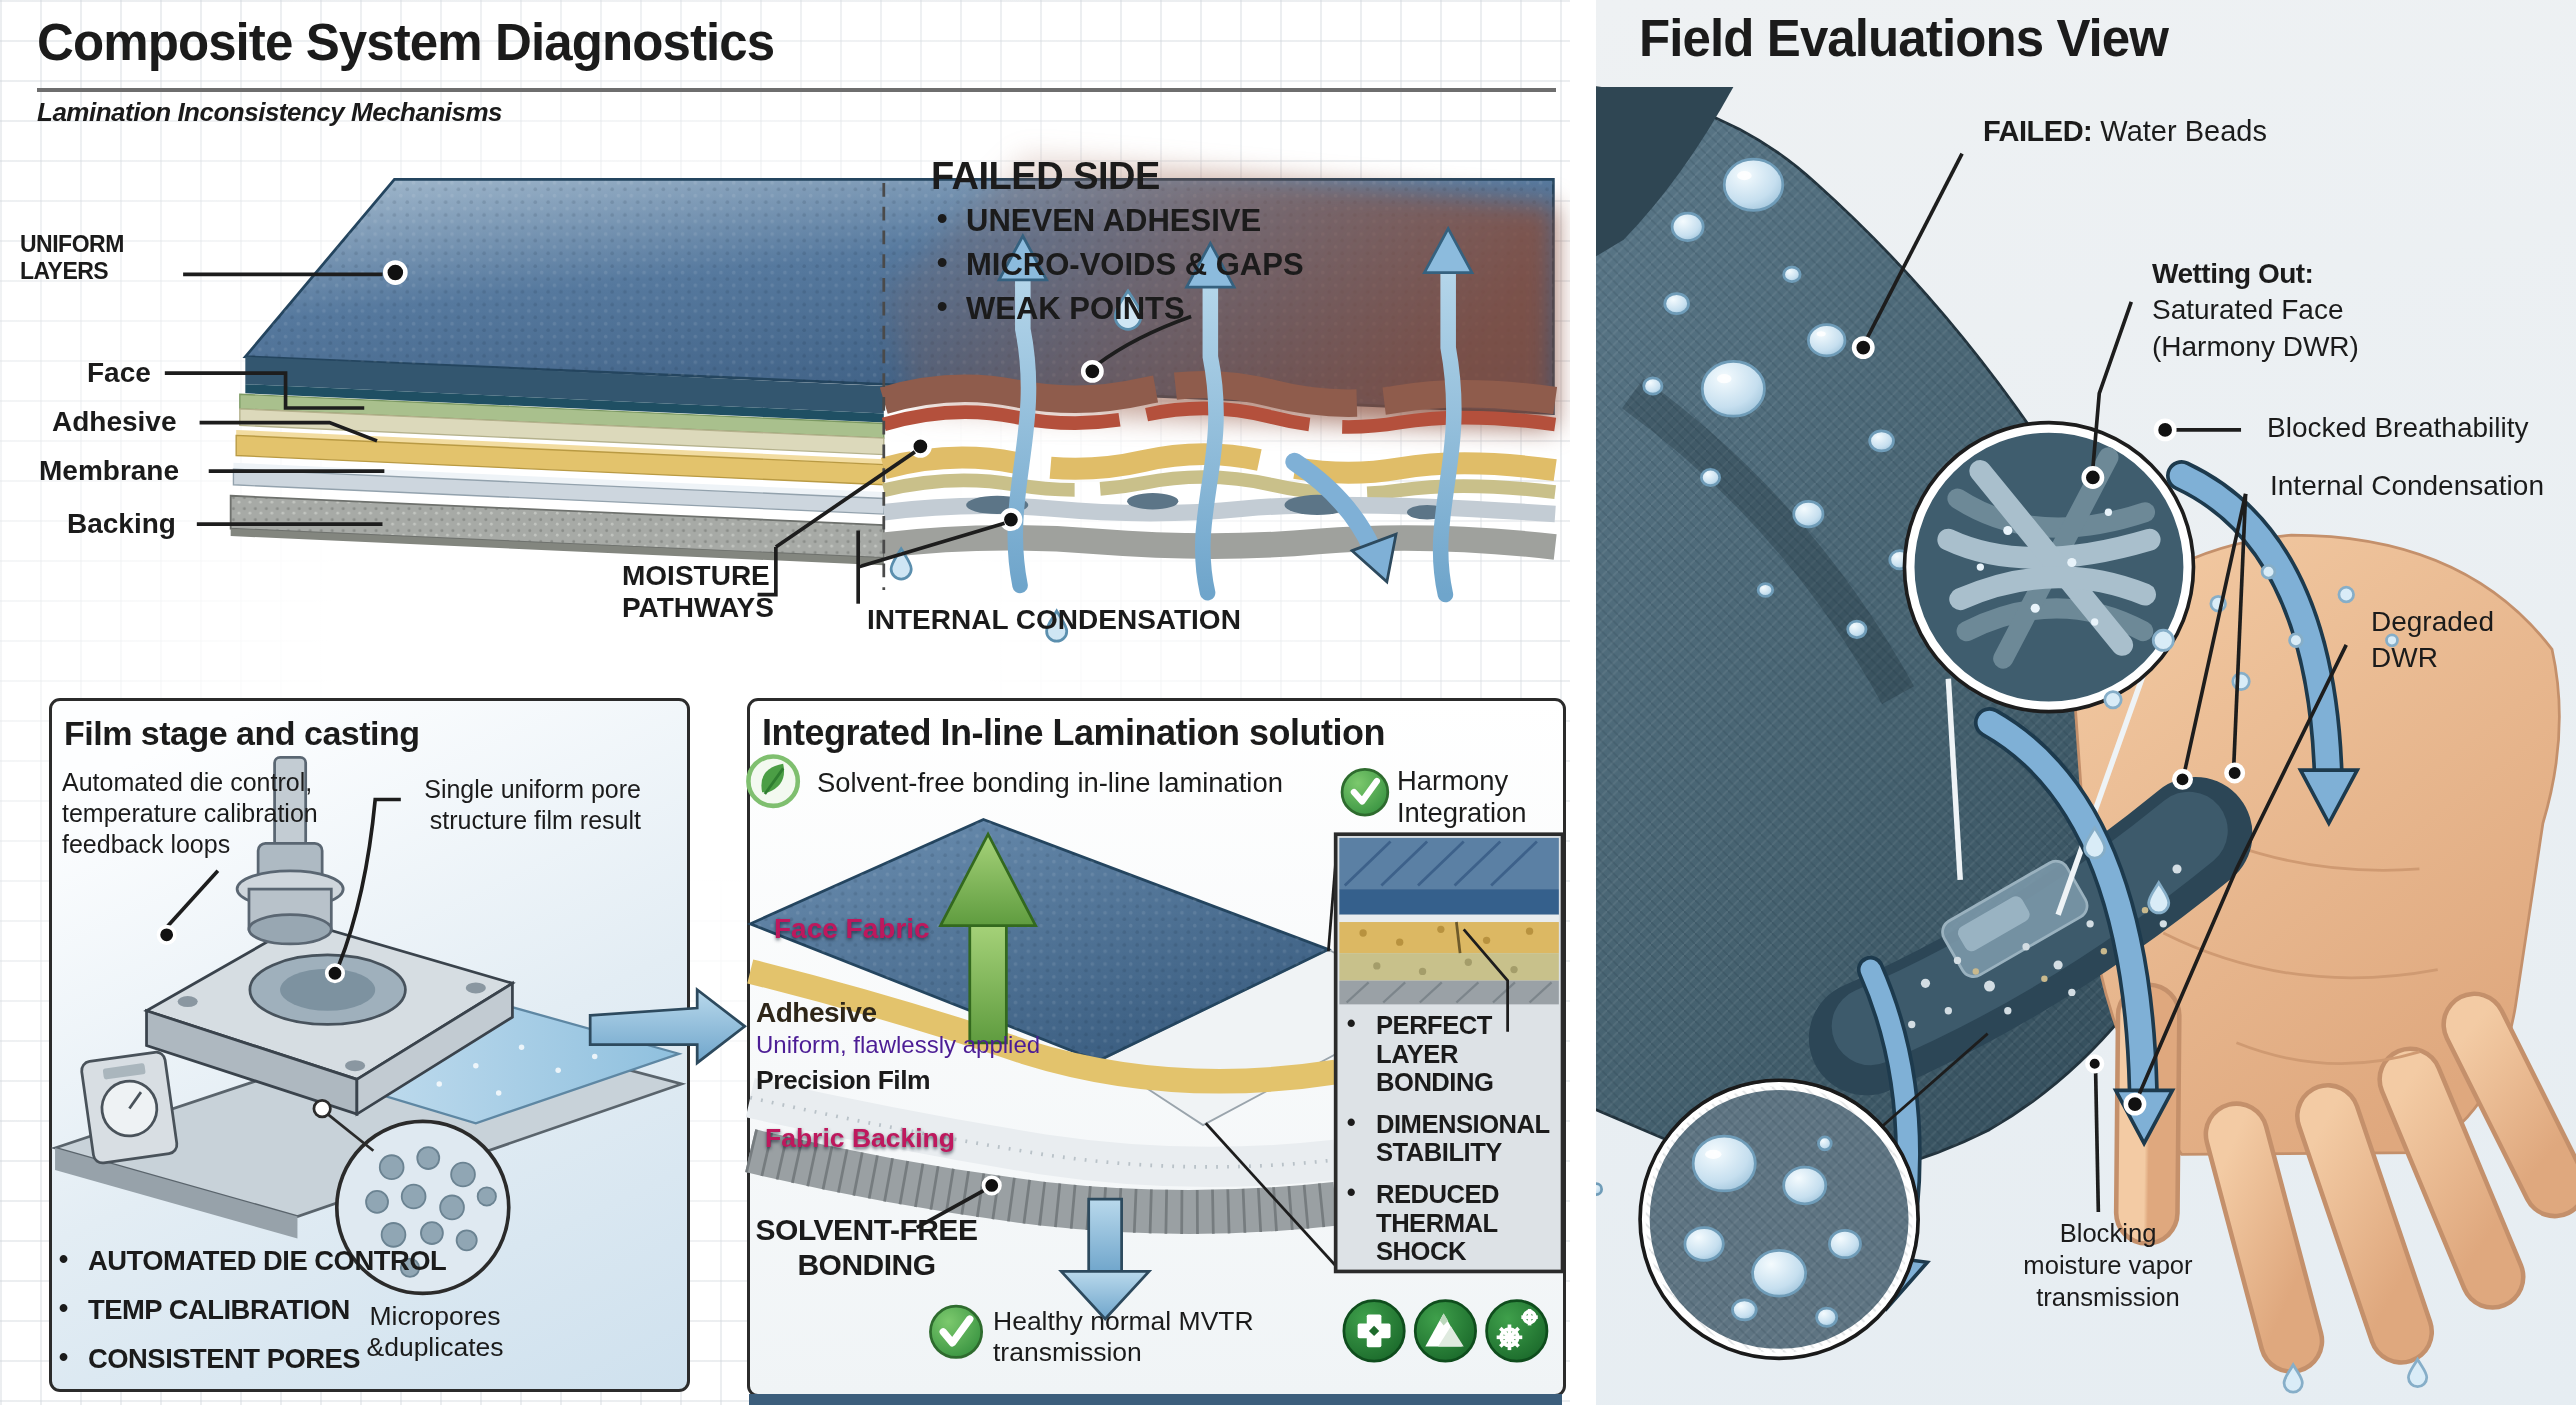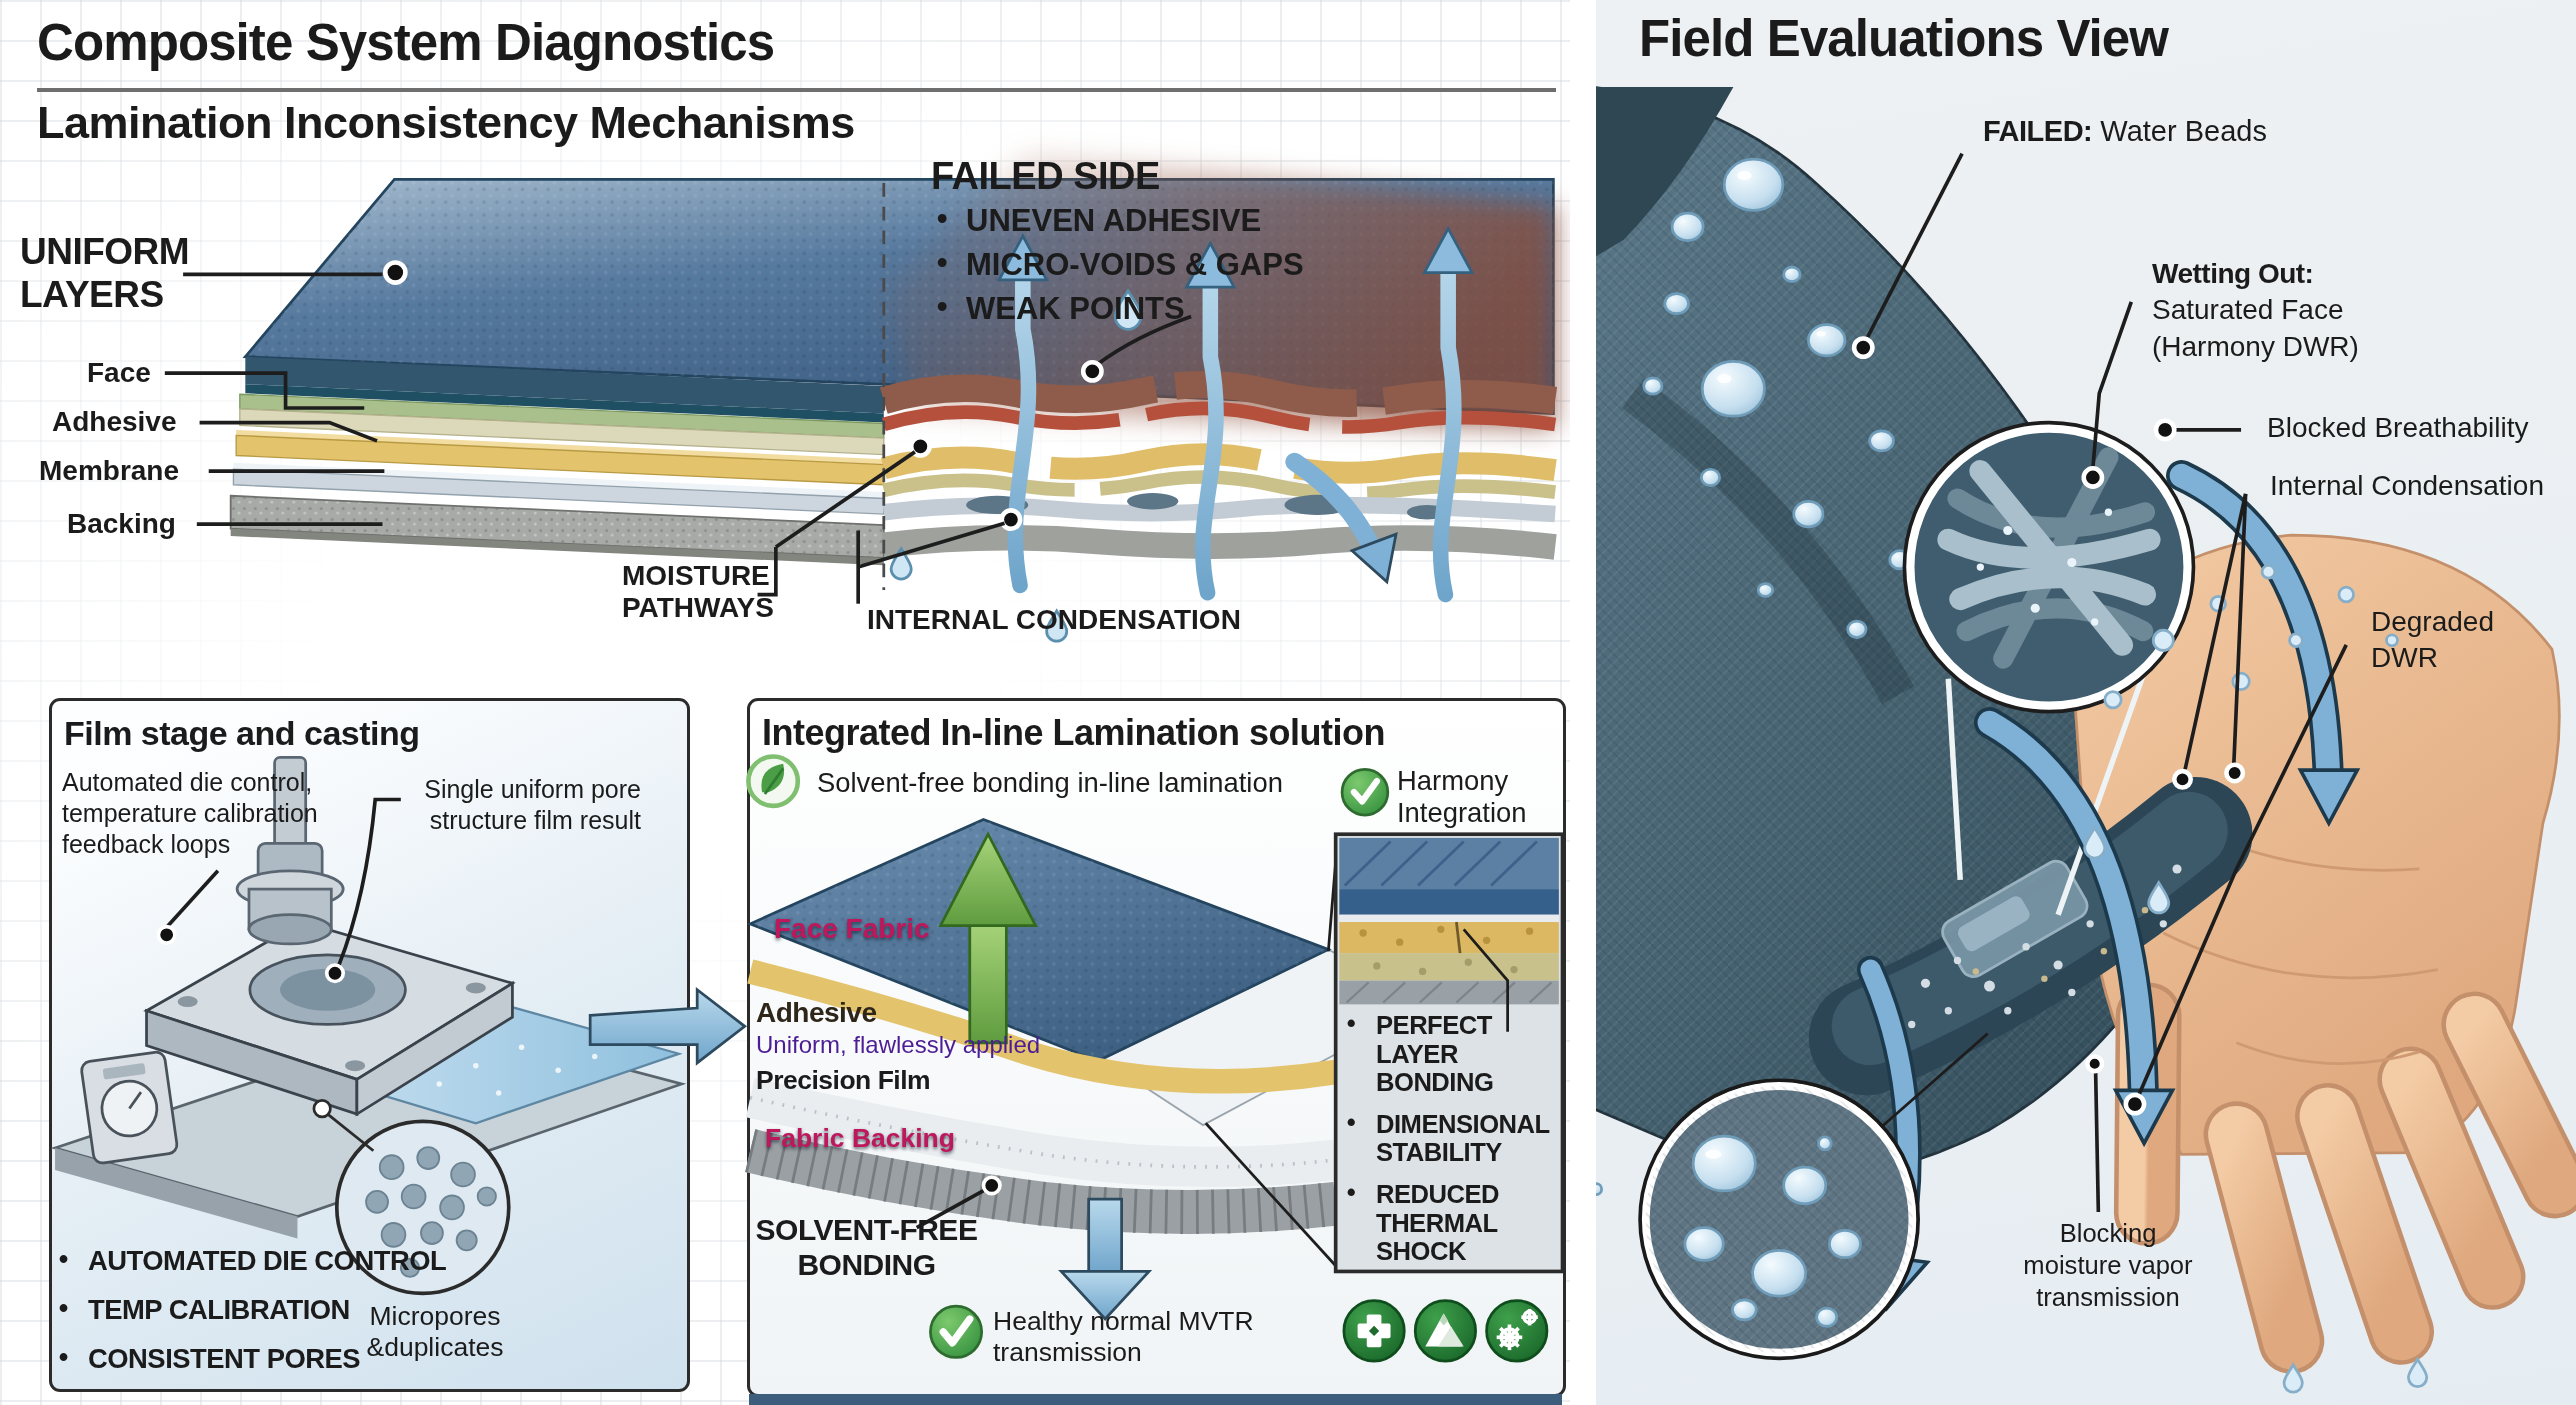--- a/index.html
+++ b/index.html
@@ -12,21 +12,21 @@
      background-size:40px 40px;background-color:#fff;}
   .left-bg::after{content:"";position:absolute;inset:0;
      background:radial-gradient(ellipse 60% 50% at 42% 45%,#ffffff 35%,rgba(255,255,255,0) 100%);}
   .right-bg{position:absolute;left:1596px;top:0;width:980px;height:1405px;background:linear-gradient(170deg,#eef1f3,#e6edf2);}
   svg{position:absolute;display:block;}
   .labels{position:absolute;inset:0;z-index:5;}
   .lab{position:absolute;line-height:1.16;}
   .b800{font-weight:800;letter-spacing:-0.5px;}
   .b700{font-weight:700;}
   .title{font-size:51px;font-weight:800;letter-spacing:-0.9px;}
-  .subtitle{font-size:45px;font-weight:800;letter-spacing:-0.5px;}
+  .subtitle{font-size:26px;font-weight:800;letter-spacing:-0.5px;font-style:italic;}
   .rule{position:absolute;background:#6e6e6e;height:3.7px;z-index:4;}
   .boxframe{position:absolute;border:3.7px solid #2b2b2b;border-radius:11px;z-index:1;}
   .film-box{left:49px;top:698px;width:635px;height:688px;background:linear-gradient(155deg,#fdfeff 10%,#e3edf4 55%,#cfe1ee);}
   .lam-box{left:747px;top:698px;width:813px;height:693px;background:linear-gradient(180deg,#ffffff,#f0f4f6);}
   .lam-strip{position:absolute;left:749px;top:1394px;width:813px;height:11px;background:#3c5e7c;z-index:2;}
   ul.blist{list-style:none;margin:0;padding:0;}
   ul.blist li{position:relative;padding-left:31px;}
   ul.blist li::before{content:"\2022";position:absolute;left:1.8px;top:-1.8px;}
   .ctr{text-align:center;}
   .wshadow{color:#be185d;text-shadow:0 1.8px 3.7px rgba(10,25,40,.65);}
@@ -503,21 +503,21 @@
       <path d="M546,1170 L549,1325"></path>
         <circle cx="545" cy="1163" r="8" fill="#111" stroke="#fff" stroke-width="5"></circle>
     </g>
   </svg>
 
   <div class="labels">
 
     <div class="lab title" style="left:37px;top:12.8px;">Composite System Diagnostics</div>
     <div class="lab subtitle" style="left:37px;top:97px;">Lamination Inconsistency Mechanisms</div>
 
-    <div class="lab b800" style="left:20px;top:231px;width:169px;font-size:37px;">UNIFORM LAYERS</div>
+    <div class="lab b800" style="left:20px;top:231px;width:169px;font-size:23px;">UNIFORM LAYERS</div>
     <div class="lab b700" style="left:87px;top:357px;font-size:28px;text-align:center;">Face</div>
     <div class="lab b700" style="left:52px;top:406px;font-size:28px;">Adhesive</div>
     <div class="lab b700" style="left:39px;top:455px;font-size:28px;">Membrane</div>
     <div class="lab b700" style="left:67px;top:508px;font-size:28px;">Backing</div>
 
     <div class="lab b800" style="left:931px;top:154px;font-size:38px;text-align:center;">FAILED SIDE</div>
     <ul class="blist lab b700" style="left:935px;top:199px;font-size:31px;line-height:1.42;">
       <li>UNEVEN ADHESIVE</li>
       <li>MICRO-VOIDS &amp; GAPS</li>
       <li>WEAK POINTS</li>

